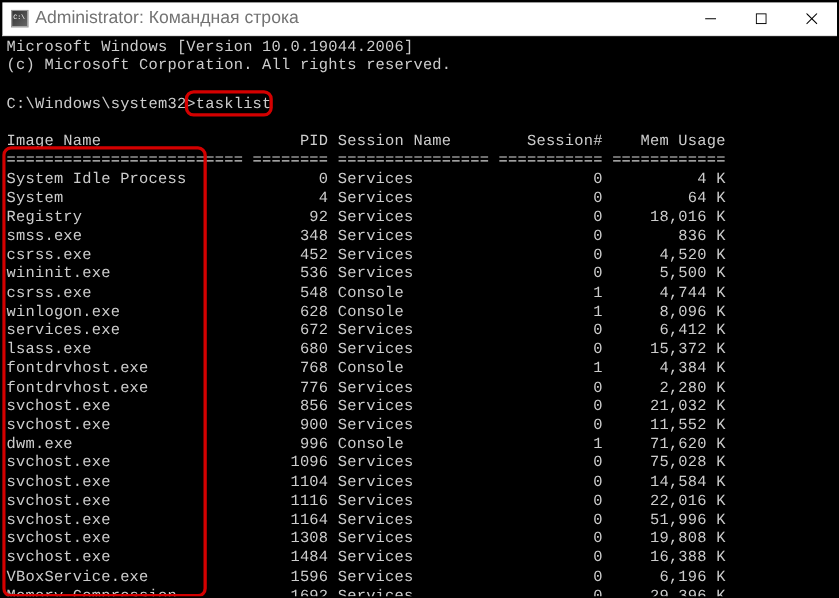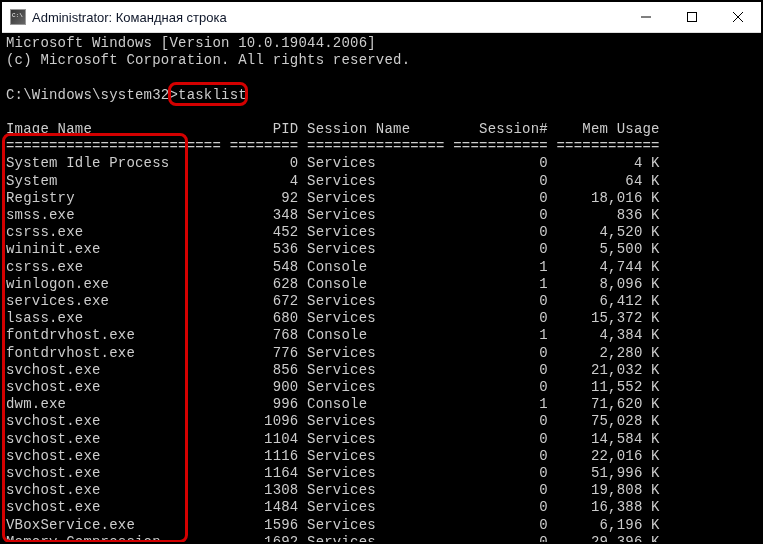--- a/index.html
+++ b/index.html
@@ -31,22 +31,22 @@
       content: 'C:\\';
       position: absolute;
       font-size: 6px;
       color: #fff;
       top: 2px;
       left: 1px;
     }
     .titlebar-text {
       flex: 1;
       font-family: 'Segoe UI', Tahoma, sans-serif;
-      font-size: 13px;
-      color: #0f172a;
+      font-size: 16px;
+      color: #737373;
     }
     .titlebar-controls {
       display: flex;
       height: 100%;
     }
     .titlebar-btn {
       width: 46px;
       height: 100%;
       display: flex;
       align-items: center;

